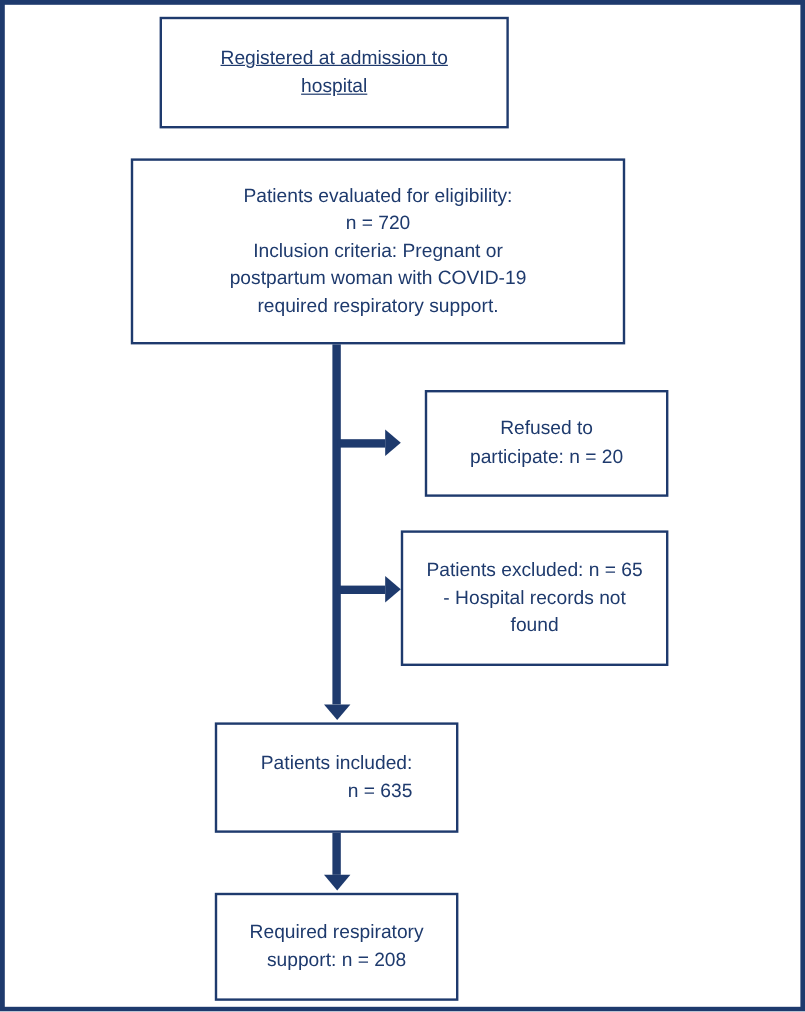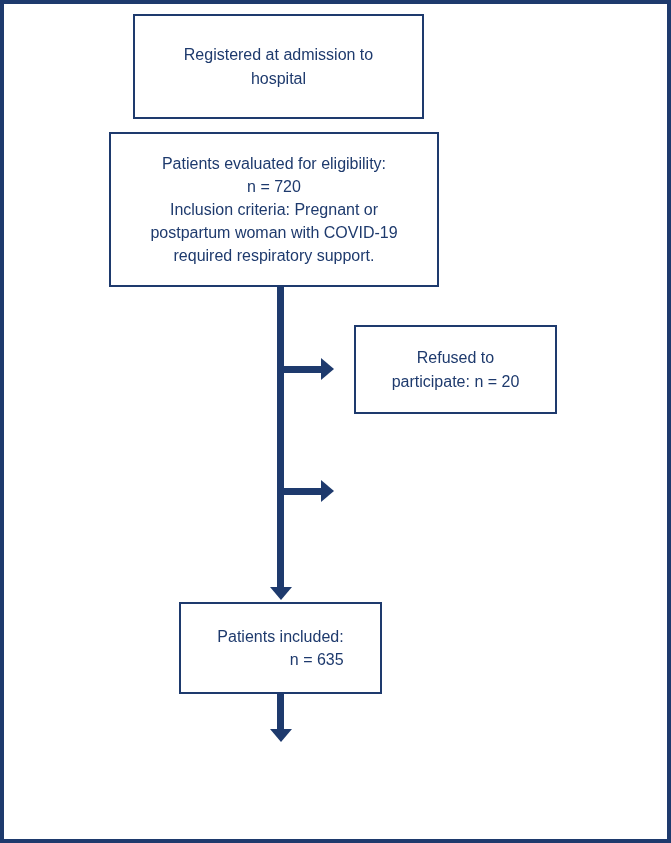--- a/index.html
+++ b/index.html
@@ -54,44 +54,53 @@
     border-top: 11px solid transparent;
     border-bottom: 11px solid transparent;
     border-left: 13px solid var(--navy);
   }
 </style>
 </head>
 <body>
 
 <div class="canvas">
 
-  <div class="box" style="left:129px; top:10px; width:291px; height:105px;">
+  <div class="box" style="left:129px; top:10px; width:291px; height:93px;text-decoration:underline;">
     <span class="box-text">Registered at admission to
 hospital</span>
   </div>
 
-  <div class="box" style="left:105px; top:128px; width:330px; height:155px;">
+  <div class="box" style="left:105px; top:128px; width:412px; height:155px;">
     <span class="box-text">Patients evaluated for eligibility:
 n = 720
 Inclusion criteria: Pregnant or
 postpartum woman with COVID-19
 required respiratory support.</span>
   </div>
 
   <div class="box" style="left:350px; top:321px; width:203px; height:89px;">
     <span class="box-text">Refused to
 participate: n = 20</span>
   </div>
 
+  <div class="box" style="left:330px; top:438px; width:223px; height:113px;">
+    <span class="box-text">Patients excluded: n = 65
+- Hospital records not
+found</span>
+  </div>
 
   <div class="box" style="left:175px; top:598px; width:203px; height:92px;text-align:right;">
     <span class="box-text">Patients included:
 n = 635</span>
   </div>
 
+  <div class="box" style="left:175px; top:740px; width:203px; height:90px;">
+    <span class="box-text">Required respiratory
+support: n = 208</span>
+  </div>
 
   <div>
     <div class="line" style="left:273px; top:283px; width:7px; height:300px;"></div>
     <div class="head-down" style="left:266px; top:583px;"></div>
   </div>
 
   <div>
     <div class="line" style="left:277px; top:362px; width:40px; height:7px;"></div>
     <div class="head-right" style="left:317px; top:354px;"></div>
   </div>

